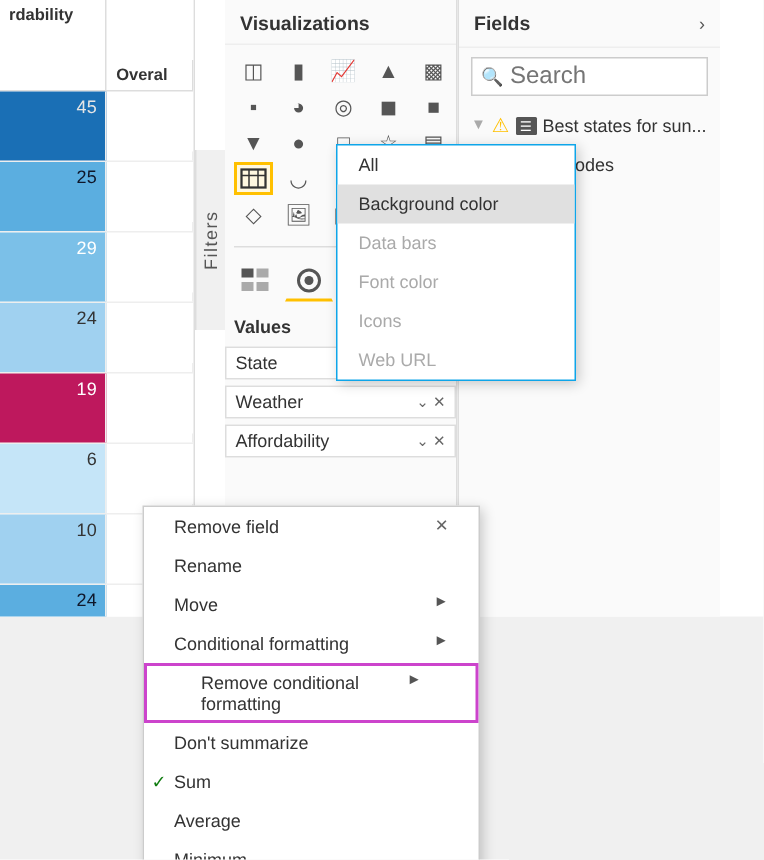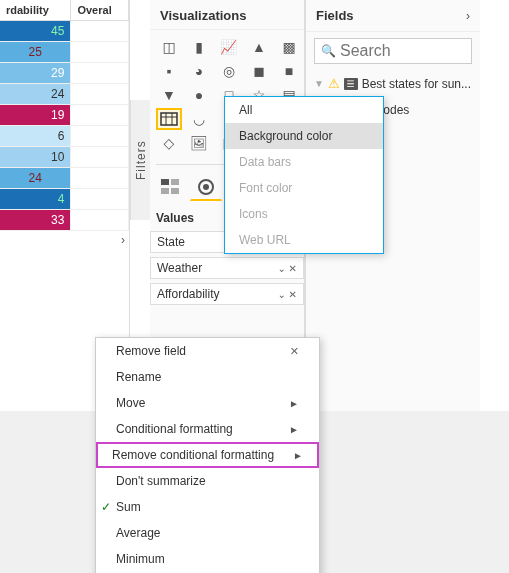--- a/index.html
+++ b/index.html
@@ -39,38 +39,38 @@
     }
 
     .table-header-cell {
       padding: 4px 6px;
       border-right: 1px solid #ddd;
       white-space: nowrap;
       overflow: hidden;
     }
 
     .table-col-1 { width: 72px; }
-    .table-col-2 { width: 58px; }
+    .table-col-2 { width: 58px; margin-top: 40px; }
 
     .table-row {
       display: flex;
       border-bottom: 1px solid #eee;
       font-size: 12px;
     }
 
     .table-cell {
       padding: 3px 6px;
       border-right: 1px solid #eee;
       text-align: right;
     }
 
     
-    .cell-blue-1 { background: #1a6fb5; color: #86efac; }
+    .cell-blue-1 { background: #1a6fb5; color: #e5e5e5; }
     .cell-blue-2 { background: #be185d; color: white; }
-    .cell-blue-3 { background: #5baee0; color: #7f1d1d; text-align: center; }
+    .cell-blue-3 { background: #5baee0; color: #0f172a; }
     .cell-blue-4 { background: #7bc0e8; color: white; }
     .cell-blue-5 { background: #a0d1f0; color: #333; }
     .cell-blue-6 { background: #c5e5f8; color: #333; }
 
     .filters-tab {
       writing-mode: vertical-rl;
       transform: rotate(180deg);
       font-size: 12px;
       color: #555;
       padding: 8px 3px;
@@ -195,29 +195,28 @@
       box-shadow: 2px 2px 8px rgba(0,0,0,0.2);
       z-index: 100;
     }
 
     .context-menu-item {
       padding: 6px 20px;
       font-size: 12px;
       color: #333;
       cursor: pointer;
       display: flex;
-      align-items: center;
       justify-content: space-between;
       position: relative;
     }
 
     .context-menu-item.highlighted {
       border: 2px solid #cc44cc;
       background: #fff;
-      padding: 4px 14px;
+      padding: 4px 36px;
     }
 
     .context-menu-item .checkmark {
       color: #107c10;
       margin-right: 4px;
       position: absolute;
       left: 5px;
     }
 
     .context-menu-item .arrow {

